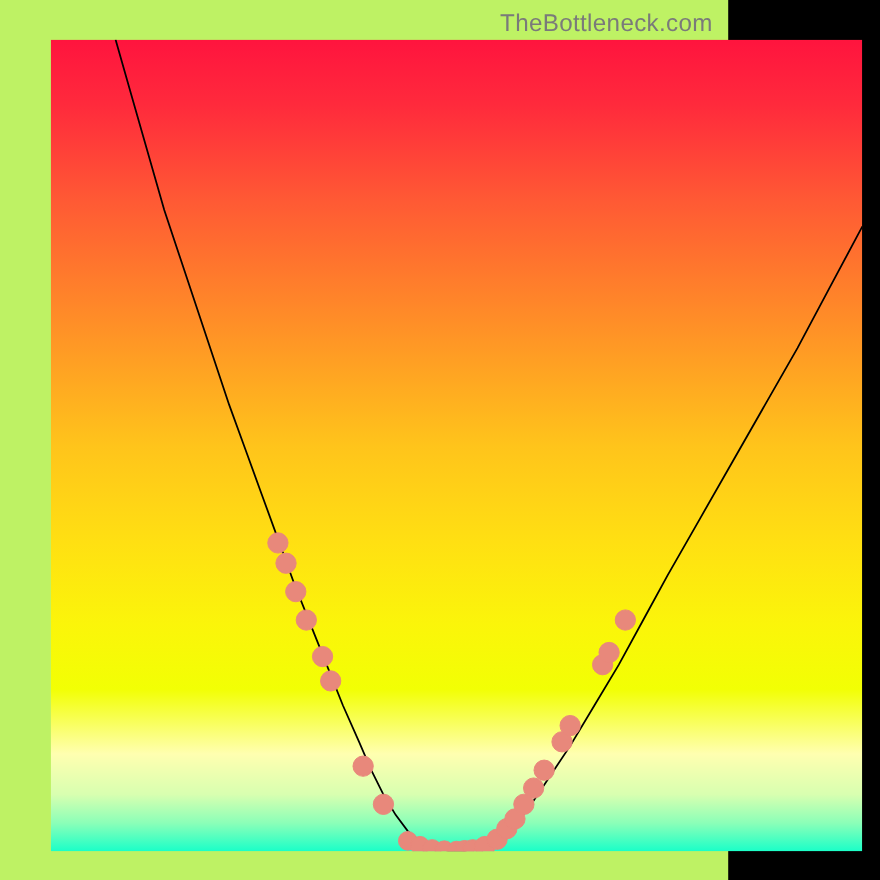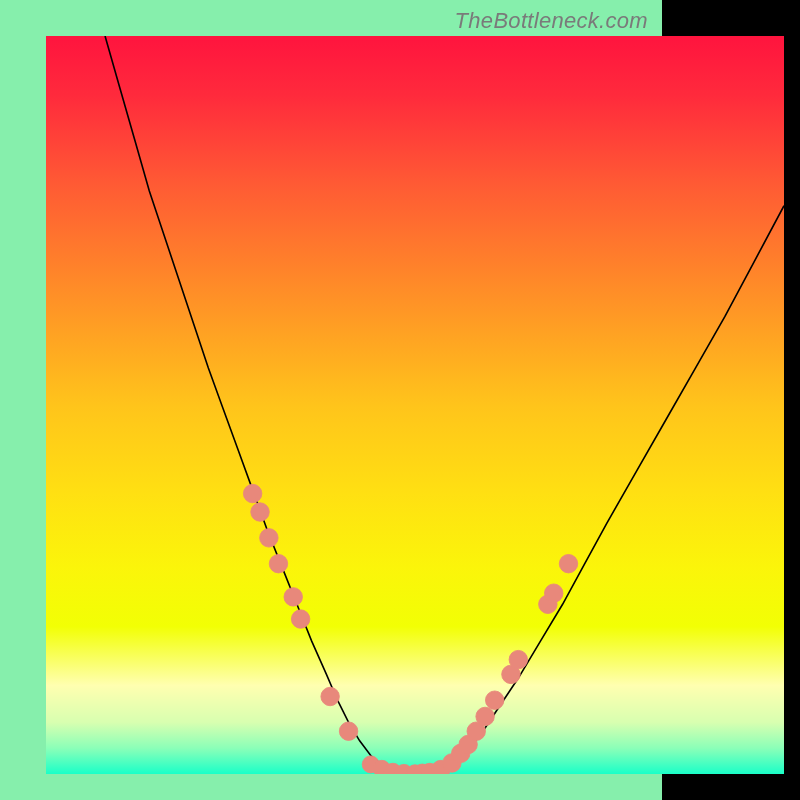--- a/index.html
+++ b/index.html
@@ -10,22 +10,21 @@
     overflow: hidden;
     background: #000;
     font-family: Arial, Helvetica, sans-serif;
   }
   .frame {
     position: absolute;
     left: 0;
     top: 0;
     width: 662px;
     height: 800px;
-    background: #86efac;
-    font-style: italic;
+    background: #bef264;
   }
   .plot-area {
     position: absolute;
     left: 46px;
     top: 36px;
     width: 738px;
     height: 738px;
     overflow: hidden;
   }
   .gradient-bg {

